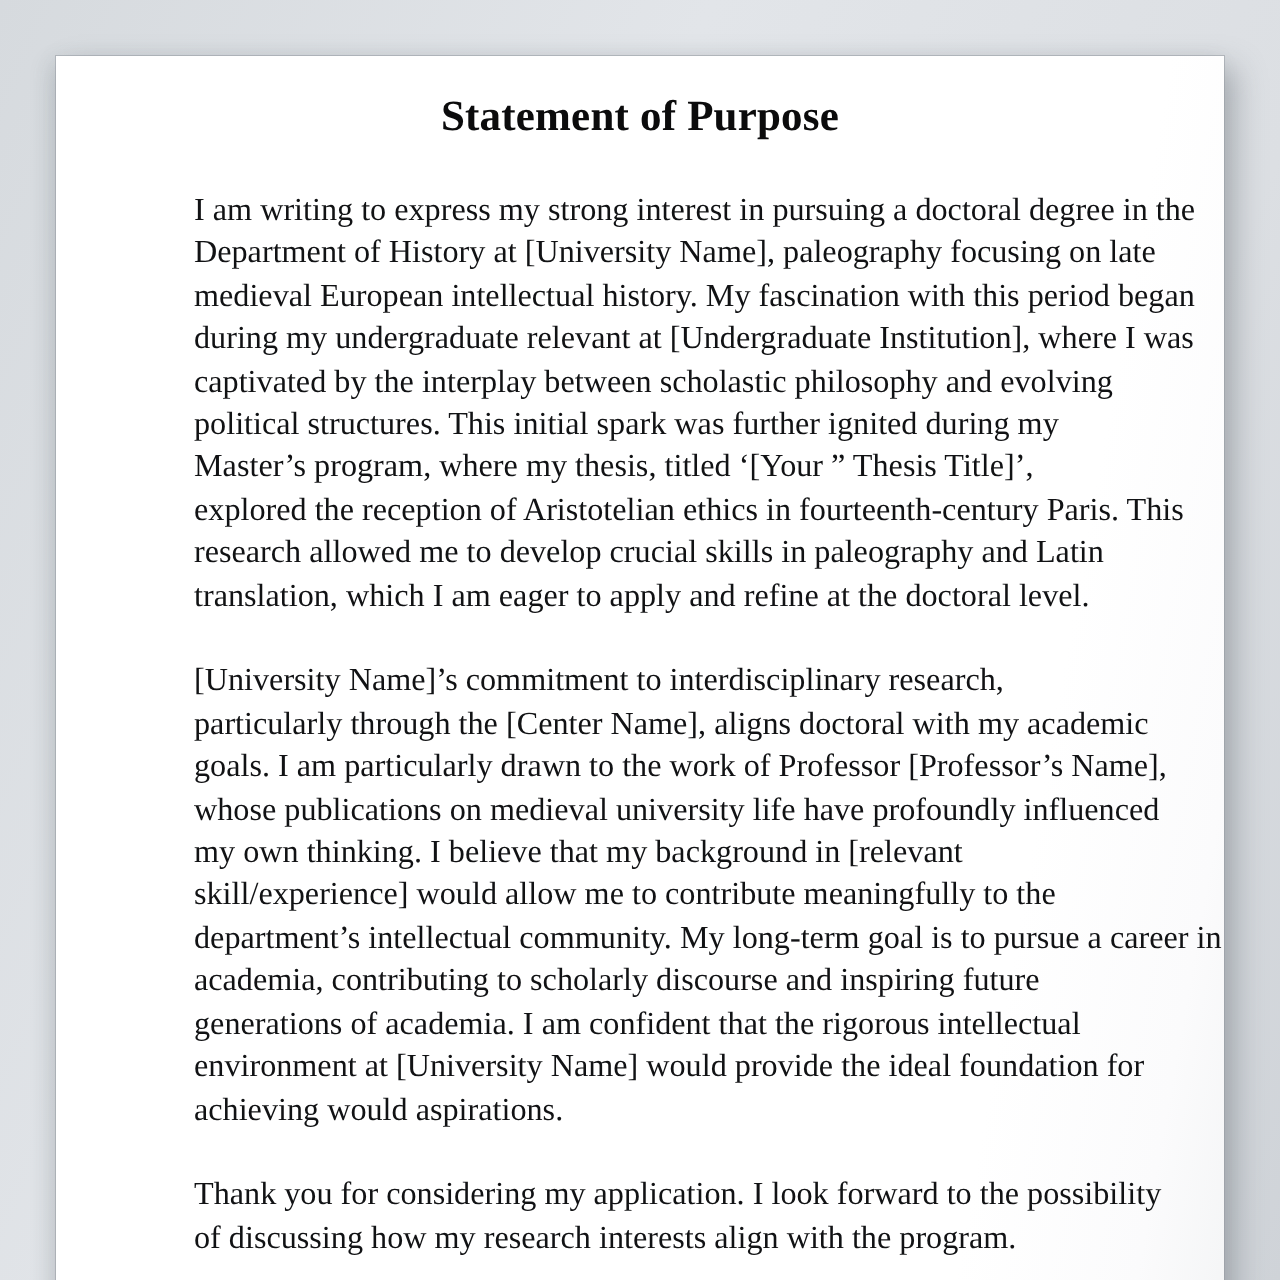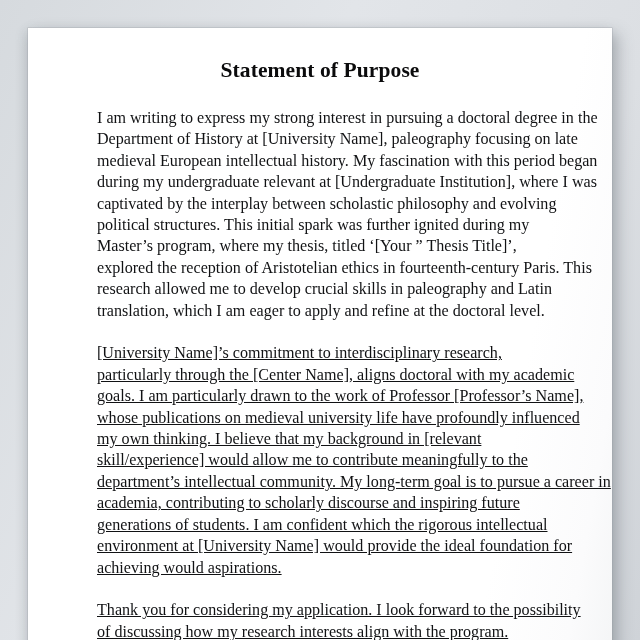--- a/index.html
+++ b/index.html
@@ -49,38 +49,37 @@
     position: relative;
     padding: 0 14px 0 57px;
   }
 
   .doc-title {
     font-size: 21.5px;
     font-weight: bold;
     text-align: center;
     color: #0b0b0c;
     margin: 0;
-    padding-top: 30px;
+    padding-top: 18px;
     letter-spacing: 0.1px;
     padding-right: 43px;
   }
 
   .body-block {
     margin-top: 24px;
     font-size: 16.1px;
     line-height: 21.4px;
     color: #111214;
   }
 
   .para {
     margin: 12px;
   }
   .para + .para {
     margin-top: 21.4px;
-    text-decoration: underline;
   }
 
   .line {
     display: block;
     white-space: pre;
   }
 </style>
 </head>
 <body>
 
@@ -110,21 +109,21 @@
 
       <p class="para">
         <span class="line">[University Name]’s commitment to interdisciplinary research,</span>
         <span class="line">particularly through the [Center Name], aligns doctoral with my academic</span>
         <span class="line">goals. I am particularly drawn to the work of Professor [Professor’s Name],</span>
         <span class="line">whose publications on medieval university life have profoundly influenced</span>
         <span class="line">my own thinking. I believe that my background in [relevant</span>
         <span class="line">skill/experience] would allow me to contribute meaningfully to the</span>
         <span class="line">department’s intellectual community. My long-term goal is to pursue a career in</span>
         <span class="line">academia, contributing to scholarly discourse and inspiring future</span>
-        <span class="line">generations of students. I am confident which the rigorous intellectual</span>
+        <span class="line">generations of academia. I am confident that the rigorous intellectual</span>
         <span class="line">environment at [University Name] would provide the ideal foundation for</span>
         <span class="line">achieving would aspirations.</span>
       </p>
 
       <p class="para">
         <span class="line">Thank you for considering my application. I look forward to the possibility</span>
         <span class="line">of discussing how my research interests align with the program.</span>
       </p>
 
     </div>

